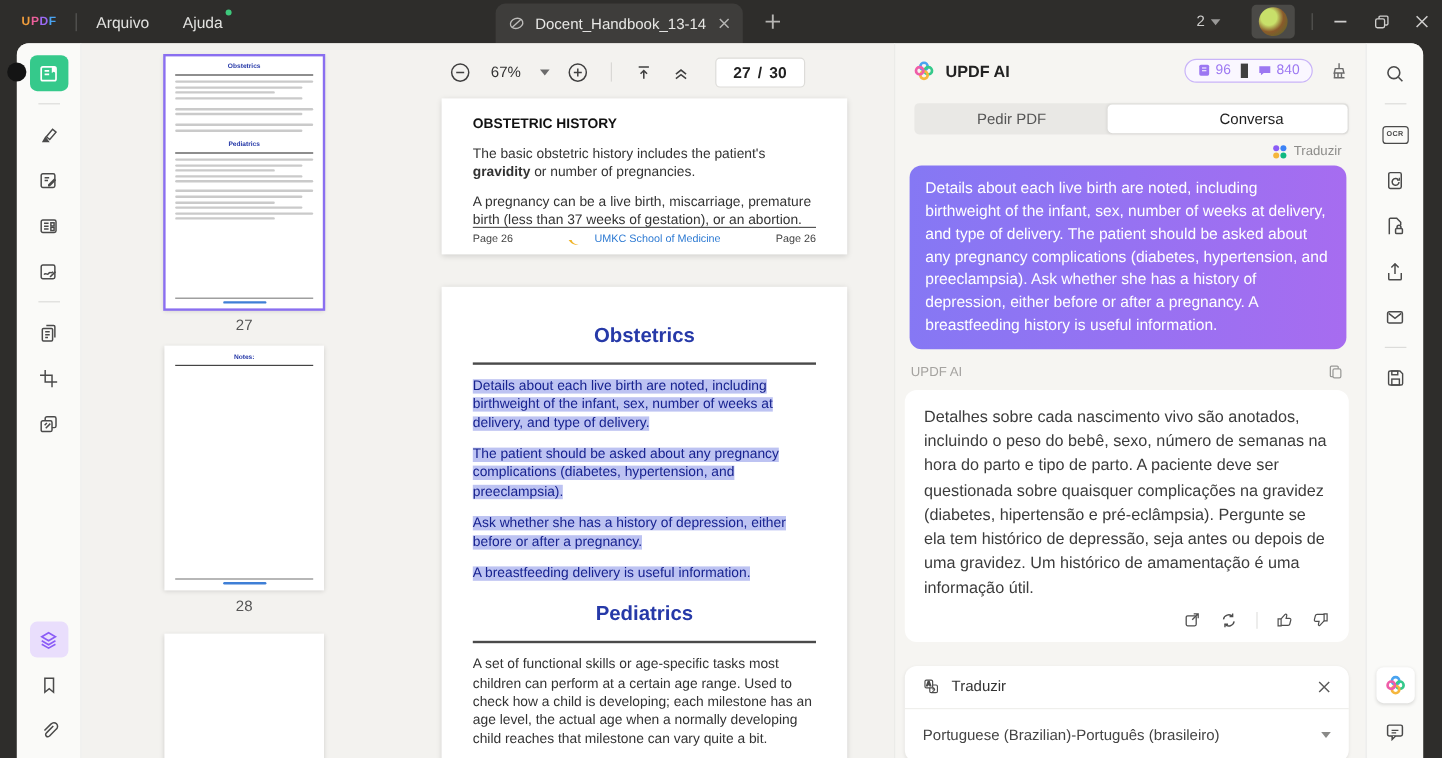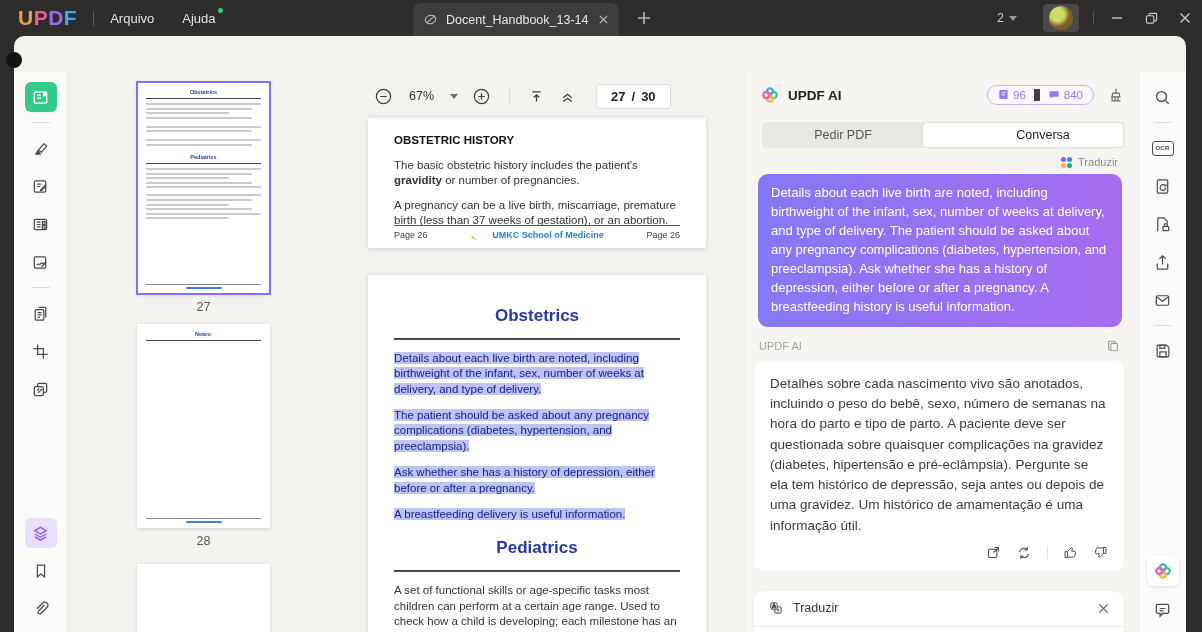--- a/index.html
+++ b/index.html
@@ -6,21 +6,21 @@
   html,body { background:#1b1b1b; }
   #app {
     position:relative; width:1202px; height:632px; overflow:hidden;
     background:#2e2d2b; font-family:"Liberation Sans", sans-serif;
     -webkit-font-smoothing:antialiased;
   }
   svg { display:block; }
 
   
   .titlebar { position:absolute; top:0; left:0; right:0; height:36px; display:flex; align-items:center; color:#ddd; }
-  .logo { margin-left:18px; font-size:21px; font-weight:normal; letter-spacing:.5px; }
+  .logo { margin-left:18px; font-size:10px; font-weight:normal; letter-spacing:.5px; }
   .logo b:nth-child(1){color:#f09d3c;} .logo b:nth-child(2){color:#ec5f9b;}
   .logo b:nth-child(3){color:#9b6af3;} .logo b:nth-child(4){color:#49a3f0;}
   .tb-sep { width:1px; height:15px; background:#585856; margin:0 16px; }
   .menu-item { font-size:13px; color:#e2e2e0; margin-right:28px; position:relative; cursor:default; }
   .menu-dot { position:absolute; top:-3px; right:-7px; width:5px; height:5px; border-radius:50%; background:#3ec97c; }
   .inactive-tab { position:absolute; left:200px; top:0; width:140px; height:36px; line-height:36px; text-align:center; font-size:12px; color:#a9a8a6; }
   .active-tab { position:absolute; left:413px; top:3px; width:206px; height:33px; background:#3e3d3b; border-radius:8px 8px 0 0; display:flex; align-items:center; padding:0 10px; gap:8px; }
   .active-tab .tab-label { flex:1; font-size:12.5px; color:#e8e8e6; white-space:nowrap; overflow:hidden; }
   .newtab-btn { position:absolute; left:634px; top:8px; width:20px; height:20px; color:#b5b4b2; }
   .tb-right { position:absolute; right:0; top:0; height:36px; display:flex; align-items:center; }
@@ -28,21 +28,21 @@
   .caret-down { width:0; height:0; border-left:4px solid transparent; border-right:4px solid transparent; border-top:5px solid #9a9998; }
   .avatar-wrap { width:36px; height:28px; background:#4b4a47; border-radius:4px; display:flex; align-items:center; justify-content:center; margin-right:14px; }
   .avatar { width:24px; height:24px; border-radius:50%; background:radial-gradient(circle at 35% 35%, #c8e06a 0 30%, #8a5a2b 55%, #4f6b2a 100%); }
   .tb-sep2 { width:1px; height:14px; background:#565654; margin-right:6px; }
   .win-btn { width:34px; height:36px; display:flex; align-items:center; justify-content:center; color:#cfcecd; }
 
   
   .content { position:absolute; top:36px; left:14px; width:1172px; bottom:0; background:#f3f2ef; border-radius:10px 10px 0 0; overflow:hidden; }
   .notch { position:absolute; left:6px; top:52px; width:16px; height:16px; border-radius:50%; background:#141414; z-index:5; }
 
-  .col { position:absolute; top:0; bottom:0;margin-top:36px; }
+  .col { position:absolute; top:0; bottom:0; }
   .left-rail  { left:0; width:54px; background:#fafaf8; border-right:1px solid #ececea; display:flex; flex-direction:column; align-items:center; padding-top:10px; }
   .thumbs     { left:54px; width:262px; background:#f3f2ef; padding-top:10px; overflow:hidden; }
   .viewer     { left:316px; width:415px; background:#f3f2ef; overflow:hidden; }
   .ai-panel   { left:731px; width:393px; background:#f6f5f2; border-left:1px solid #ebebe8; }
   .right-rail { left:1124px; width:48px; background:#fafaf8; border-left:1px solid #ececea; display:flex; flex-direction:column; align-items:center; padding-top:10px; }
 
   
   .rail-btn { width:32px; height:30px; display:flex; align-items:center; justify-content:center; margin-bottom:8px; border-radius:6px; color:#4a4a4a; }
   .rail-btn.active-green { background:#35c98b; }
   .rail-btn.active-purple { background:#e9defc; }
@@ -68,21 +68,21 @@
   .vtoolbar { height:40px; margin-top:4px; display:flex; align-items:center; padding-left:44px; gap:14px; color:#3f3f3f; }
   .zoom-text { font-size:12.5px; color:#333; margin:0 2px; }
   .v-div { width:1px; height:16px; background:#d9d8d5; margin:0 4px; }
   .pagebox { background:#fff; border:1px solid #dddcd9; border-radius:4px; padding:4px 14px; font-size:13px; font-weight:bold; color:#222; display:flex; gap:6px; margin-left:6px; }
   .page-card { width:338px; margin-left:38px; background:#fff; box-shadow:0 1px 5px rgba(0,0,0,.15); position:relative; color:#333; }
   .card-26 { height:130px; margin-top:2px; padding:6px 26px 0; font-size:11.5px; line-height:1.35; }
   .card-26 .hang { padding-left:36px; }
   .pdf-h2 { font-weight:bold; color:#111; margin-top:9px; font-size:11.5px; }
   .card-26 p { margin-top:9px; }
   .pdf-footer { position:absolute; left:26px; right:26px; bottom:7px; border-top:1.5px solid #555; padding-top:3px; display:flex; align-items:center; font-size:9px; color:#444; }
-  .pdf-footer .mid { flex:1; display:flex; align-items:flex-end; justify-content:center; gap:12px; color:#2f7bd3; font-weight:bold; font-size:9px; }
+  .pdf-footer .mid { flex:1; display:flex; align-items:flex-end; justify-content:center; gap:12px; color:#2f7bd3; font-weight:normal; font-size:9px; }
   .swoosh { width:10px; height:6px; }
   .card-27 { height:460px; margin-top:27px; padding:0 26px; font-size:11.5px; line-height:1.34; }
   .pdf-h1 { text-align:center; font-size:17px; font-weight:bold; color:#2639a8; padding-top:30px; }
   .pdf-h1.second { padding-top:15px; }
   .pdf-hr { height:2px; background:#4a4a4a; margin-top:10px; }
   .card-27 p { margin-top:11px; }
   .hl { background:#bdc3f2; color:#17228f; }
 
   
   .ai-header { height:38px; margin-top:4px; display:flex; align-items:center; padding:0 14px; }

